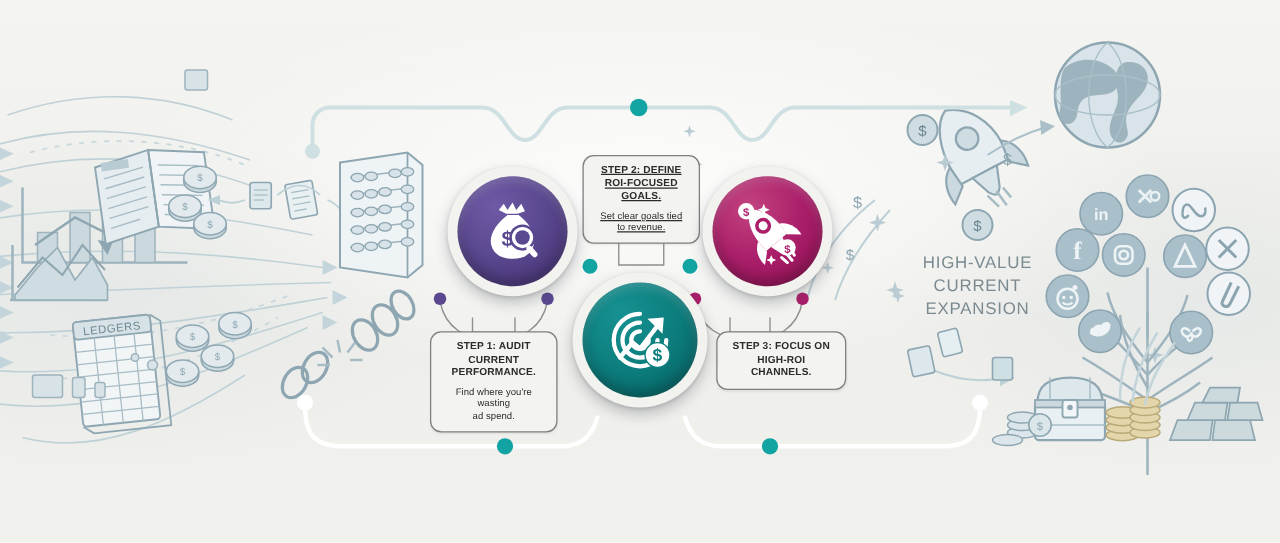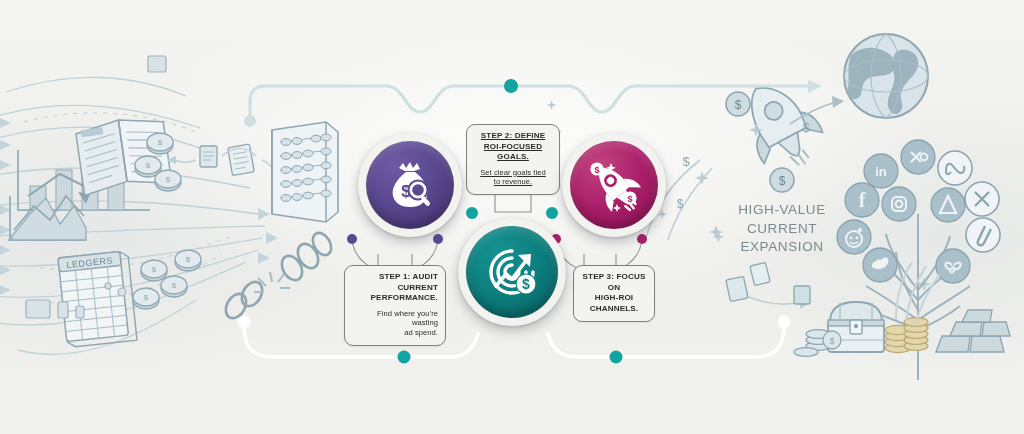--- a/index.html
+++ b/index.html
@@ -66,22 +66,22 @@
   }
   .callout .c-body {
     font-size: 7.6px;
     font-weight: 400;
     line-height: 1.3;
     margin-top: 5px;
     letter-spacing: 0.05px;
     white-space: pre-line;
   }
   #callout-2 { left: 466px; top: 124px; width: 94px; text-decoration: underline; }
-  #callout-1 { left: 344px; top: 265px; width: 102px; text-align: right; }
-  #callout-3 { left: 573px; top: 265px; width: 82px; }
+  #callout-1 { left: 344px; top: 265px; width: 102px; }
+  #callout-3 { left: 573px; top: 265px; width: 104px; }
 
   
   .node {
     position: absolute;
     border-radius: 50%;
     background: #f2f2ef;
     box-shadow: 0 5px 11px rgba(60,70,80,0.30), 0 1px 3px rgba(0,0,0,0.14);
     display: flex;
     align-items: center;
     justify-content: center;

